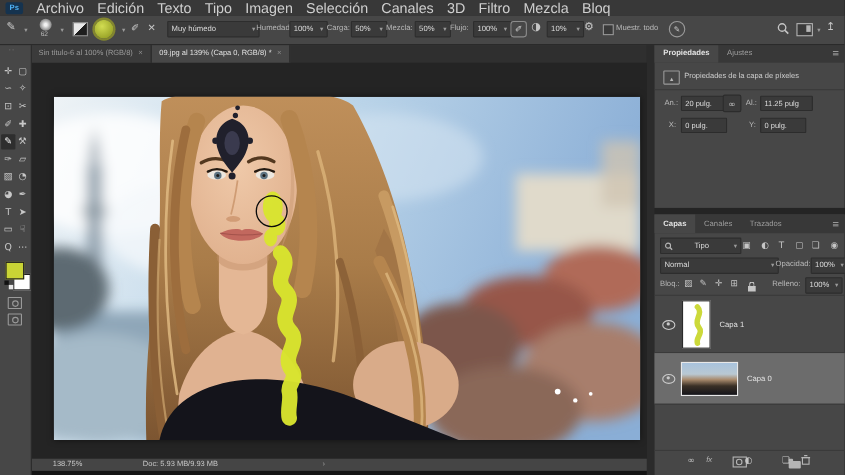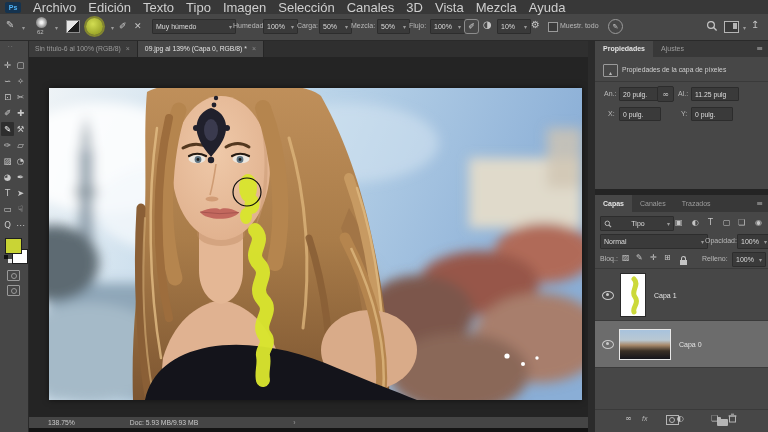--- a/index.html
+++ b/index.html
@@ -93,23 +93,23 @@
     <div class="pslogo">Ps</div>
     <div class="menuitems">
       <span>Archivo</span>
       <span>Edición</span>
       <span>Texto</span>
       <span>Tipo</span>
       <span>Imagen</span>
       <span>Selección</span>
       <span>Canales</span>
       <span>3D</span>
-      <span>Vista</span>
+      <span>Filtro</span>
       <span>Mezcla</span>
-      <span>Ayuda</span>
+      <span>Bloq</span>
     </div>
   </div>
 
   <div class="optionsbar ab">
     <span class="iconbtn g" style="left:6px;top:6px;font-size:10px;">✎</span>
     <span class="arr ab g" style="left:19px;top:10px;">▾</span>
     <span class="brushprev" style="left:36px;top:3px;"></span>
     <span class="obx" style="left:37px;top:15px;font-size:6px;color:#bdbdbd;">62</span>
     <span class="arr ab g" style="left:52px;top:10px;">▾</span>
     <span class="togglepanel" style="left:66px;top:6px;"></span>

